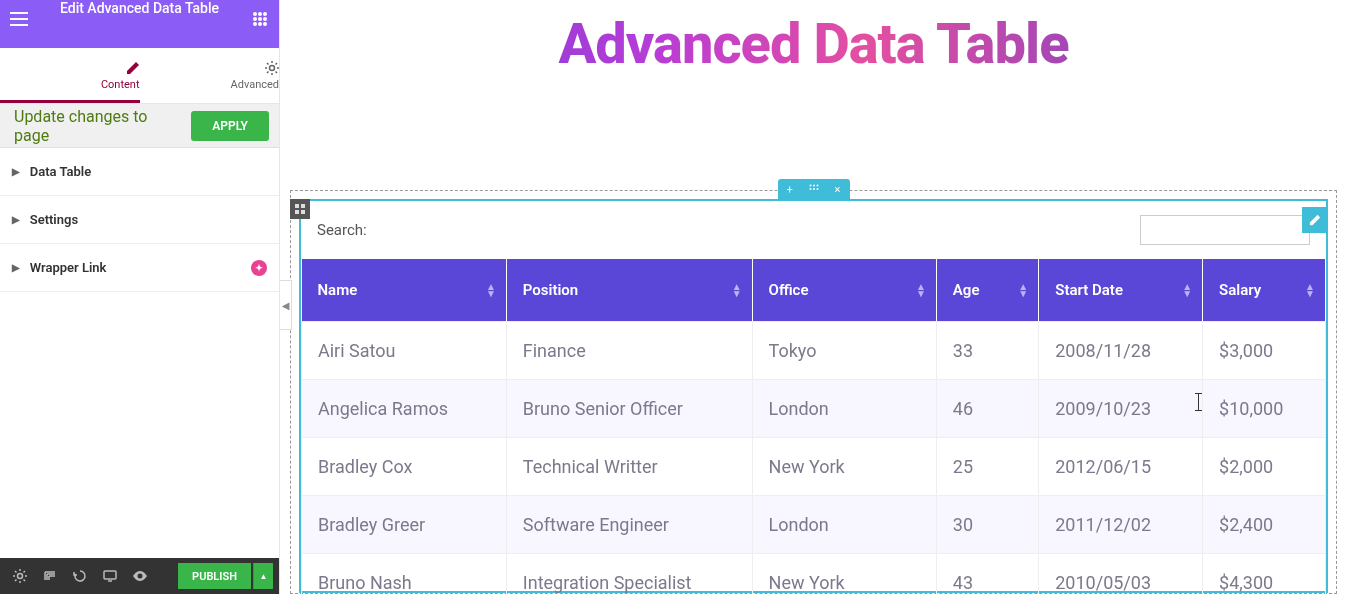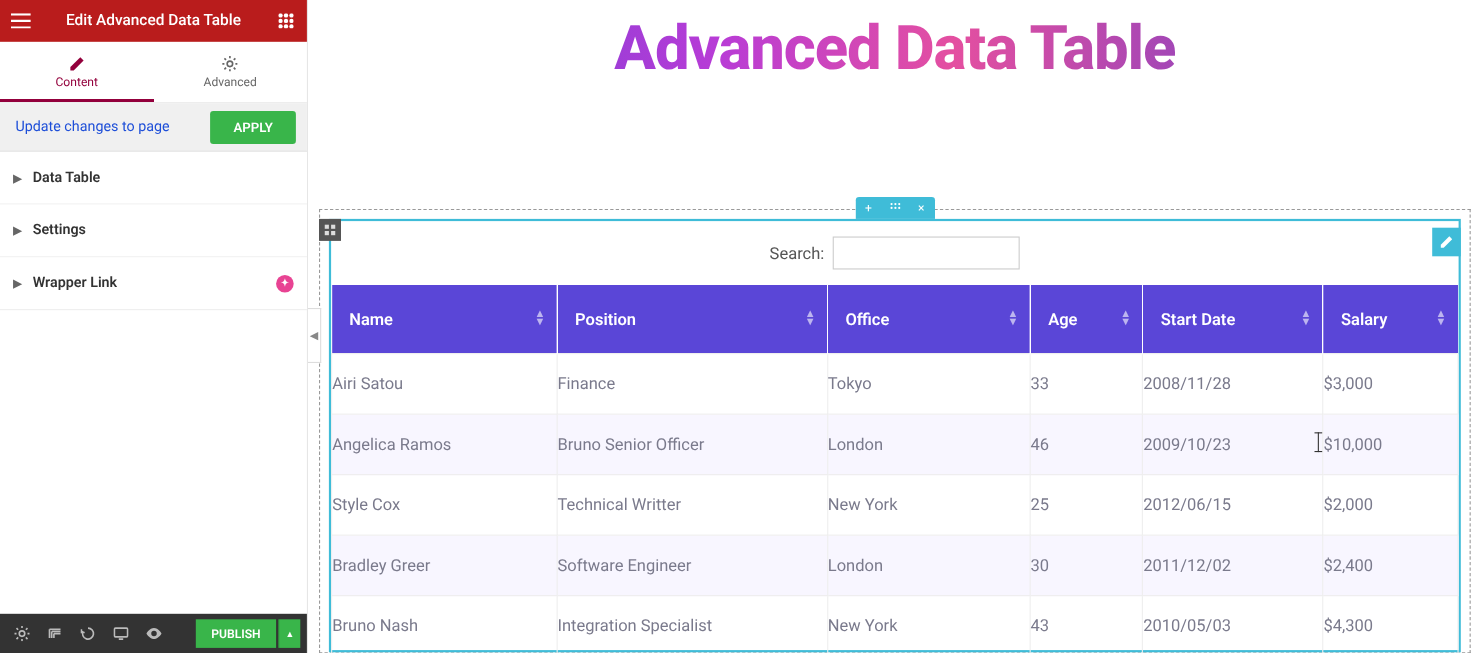--- a/index.html
+++ b/index.html
@@ -1,28 +1,28 @@
 <!DOCTYPE html>
 <html><head>
 <meta charset="utf-8">
 <style>
 * { margin: 0; padding: 0; box-sizing: border-box; font-family: -apple-system, BlinkMacSystemFont, "Segoe UI", Roboto, Helvetica, Arial, sans-serif; }
 body { width: 1347px; height: 594px; display: flex; background: #fff; overflow: hidden; position: relative; }
 
 
 .sidebar { width: 280px; height: 100%; background: #fff; display: flex; flex-direction: column; border-right: 1px solid #e6e6e6; position: relative; }
-.sb-header { height: 38px; background: #b91c1c; color: #fff; display: flex; align-items: center; position: relative; }
+.sb-header { height: 48px; background: #8b5cf6; color: #fff; display: flex; align-items: flex-start; position: relative; }
 .sb-hamburger { width: 38px; height: 38px; display: flex; align-items: center; justify-content: center; cursor: pointer; }
 .sb-title { flex: 1; text-align: center; font-size: 14px; font-weight: 500; }
 .sb-apps { width: 38px; height: 38px; display: flex; align-items: center; justify-content: center; cursor: pointer; }
 .sb-tabs { height: 56px; display: flex; border-bottom: 1px solid #e6e6e6; }
-.sb-tab { flex: 1; display: flex; flex-direction: column; align-items: center; justify-content: center; gap: 3px; font-size: 11px; color: #666; cursor: pointer; }
+.sb-tab { flex: 1; display: flex; flex-direction: column; align-items: flex-end; justify-content: center; gap: 3px; font-size: 11px; color: #666; cursor: pointer; }
 .sb-tab.active { color: #93003c; box-shadow: inset 0 -3px 0 #93003c; }
 .sb-apply-row { height: 44px; background: #f0f0f0; display: flex; align-items: center; padding: 0 10px 0 14px; gap: 10px; border-bottom: 1px solid #e0e0e0; }
-.sb-apply-text { flex: 1; font-size: 13px; color: #1d4ed8; }
+.sb-apply-text { flex: 1; font-size: 16px; color: #4d7c0f; }
 .sb-apply-btn { background: #39b54a; color: #fff; border: none; padding: 8px 21px; font-size: 12px; font-weight: 600; border-radius: 3px; cursor: pointer; text-align: right; }
 .sb-sections { flex: 1; }
 .sb-section { height: 48px; display: flex; align-items: center; padding: 0 12px; border-bottom: 1px solid #eee; font-size: 13px; font-weight: 600; color: #333; cursor: pointer; gap: 10px; background: #fff; position: relative; }
 .sb-section .caret { font-size: 10px; color: #666; }
 .sb-section .extra-ic { margin-left: auto; width: 16px; height: 16px; border-radius: 50%; background: #e84393; display: flex; align-items: center; justify-content: center; color: #fff; font-size: 9px; }
 
 .sb-footer { height: 36px; background: #333; display: flex; align-items: center; padding: 0 6px; gap: 2px; }
 .sb-ficon { width: 28px; height: 28px; color: #bbb; display: flex; align-items: center; justify-content: center; cursor: pointer; font-size: 14px; }
 .sb-publish { margin-left: auto; background: #39b54a; color: #fff; height: 26px; border: none; font-size: 11px; font-weight: 600; padding: 0 14px; cursor: pointer; }
 .sb-publish-caret { width: 20px; height: 26px; background: #39b54a; border-left: 1px solid rgba(0,0,0,0.15); color: #fff; display: flex; align-items: center; justify-content: center; cursor: pointer; font-size: 8px; }
@@ -37,29 +37,29 @@
 .section-wrap { position: absolute; top: 190px; left: 10px; right: 10px; bottom: 0; border: 1px dashed #999; }
 
 .section-toolbar { position: absolute; top: -12px; left: 50%; transform: translateX(-50%); display: flex; background: #3fbcd8; border-radius: 3px 3px 0 0; }
 .st-btn { width: 24px; height: 20px; display: flex; align-items: center; justify-content: center; color: #fff; cursor: pointer; font-size: 11px; }
 
 .column-handle { position: absolute; top: 8px; left: -1px; width: 20px; height: 20px; background: #555; color: #ddd; display: flex; align-items: center; justify-content: center; font-size: 10px; cursor: move; z-index: 5; }
 
 .widget-wrap { position: absolute; top: 8px; left: 8px; right: 8px; bottom: 0; border: 2px solid #3fbcd8; background: #fff; padding-top: 4px; }
 .widget-edit { position: absolute; top: 6px; right: -2px; width: 26px; height: 26px; background: #3fbcd8; color: #fff; display: flex; align-items: center; justify-content: center; cursor: pointer; z-index: 4; }
 
-.search-row { display: flex; justify-content: center; align-items: center; padding: 10px 16px 14px; font-size: 15px; color: #555; gap: 8px; }
+.search-row { display: flex; justify-content: space-between; align-items: center; padding: 10px 16px 14px; font-size: 15px; color: #555; gap: 8px; }
 .search-row input { width: 170px; height: 30px; border: 1px solid #ccc; padding: 0 6px; font-size: 14px; }
 
 .dt { width: 100%; border-collapse: collapse; }
 .dt thead th { background: #5a46d7; color: #fff; text-align: left; font-size: 15px; font-weight: 600; padding: 22px 16px; border-right: 1px solid rgba(255,255,255,0.1); position: relative; }
 .dt thead th .sort { position: absolute; right: 10px; top: 50%; transform: translateY(-50%); font-size: 10px; line-height: 6px; color: rgba(255,255,255,0.6); }
 .dt thead th .sort .up { display: block; }
 .dt thead th .sort .down { display: block; margin-top: 1px; }
-.dt tbody td { padding: 18px 0; border: 1px solid #eee; font-size: 15px; color: #7a7a8c; }
+.dt tbody td { padding: 18px 16px; border: 1px solid #eee; font-size: 18px; color: #7a7a8c; }
 .dt tbody tr:nth-child(even) td { background: #f8f6ff; }
 
 .text-cursor { position: absolute; top: 393px; left: 918px; width: 1px; height: 18px; background: #333; z-index: 20; }
 .text-cursor::before, .text-cursor::after { content: ''; position: absolute; left: -3px; width: 7px; height: 1px; background: #333; }
 .text-cursor::before { top: 0; }
 .text-cursor::after { bottom: 0; }
 
 svg { display: block; }
 </style>
 </head>
@@ -240,21 +240,21 @@
             </tr>
             <tr>
               <td>Angelica Ramos</td>
               <td>Bruno Senior Officer</td>
               <td>London</td>
               <td>46</td>
               <td>2009/10/23</td>
               <td>$10,000</td>
             </tr>
             <tr>
-              <td>Style Cox</td>
+              <td>Bradley Cox</td>
               <td>Technical Writter</td>
               <td>New York</td>
               <td>25</td>
               <td>2012/06/15</td>
               <td>$2,000</td>
             </tr>
             <tr>
               <td>Bradley Greer</td>
               <td>Software Engineer</td>
               <td>London</td>

